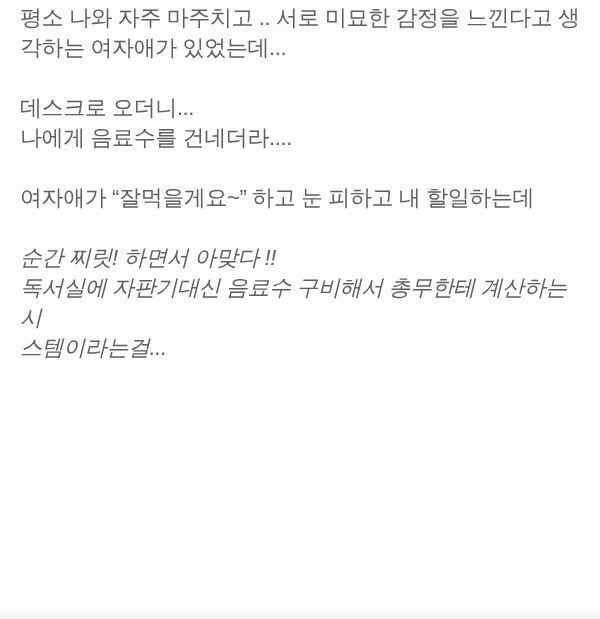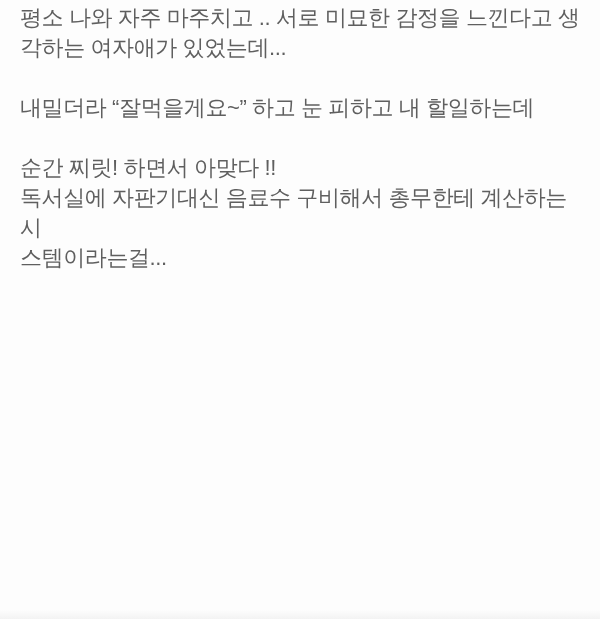--- a/index.html
+++ b/index.html
@@ -24,23 +24,25 @@
     margin: 0 0 30px 0;
     font-size: 22px;
     line-height: 30px;
     letter-spacing: -0.4px;
     color: #5f5f5f;
     word-break: break-all;
     white-space: normal;
   }
   .para:last-child {
     margin-bottom: 8px;
+    font-style: italic;
   }
 </style>
 </head>
 <body>
 
 <div class="post">
   <p class="para">평소 나와 자주 마주치고 .. 서로 미묘한 감정을 느낀다고 생<br>각하는 여자애가 있었는데...</p>
-  <p class="para">내밀더라 “잘먹을게요~” 하고 눈 피하고 내 할일하는데</p>
+  <p class="para">데스크로 오더니...<br>나에게 음료수를 건네더라....</p>
+  <p class="para">여자애가 “잘먹을게요~” 하고 눈 피하고 내 할일하는데</p>
   <p class="para">순간 찌릿! 하면서 아맞다 !!<br>독서실에 자판기대신 음료수 구비해서 총무한테 계산하는 시<br>스템이라는걸...</p>
 
 </div>
 
 </body></html>

